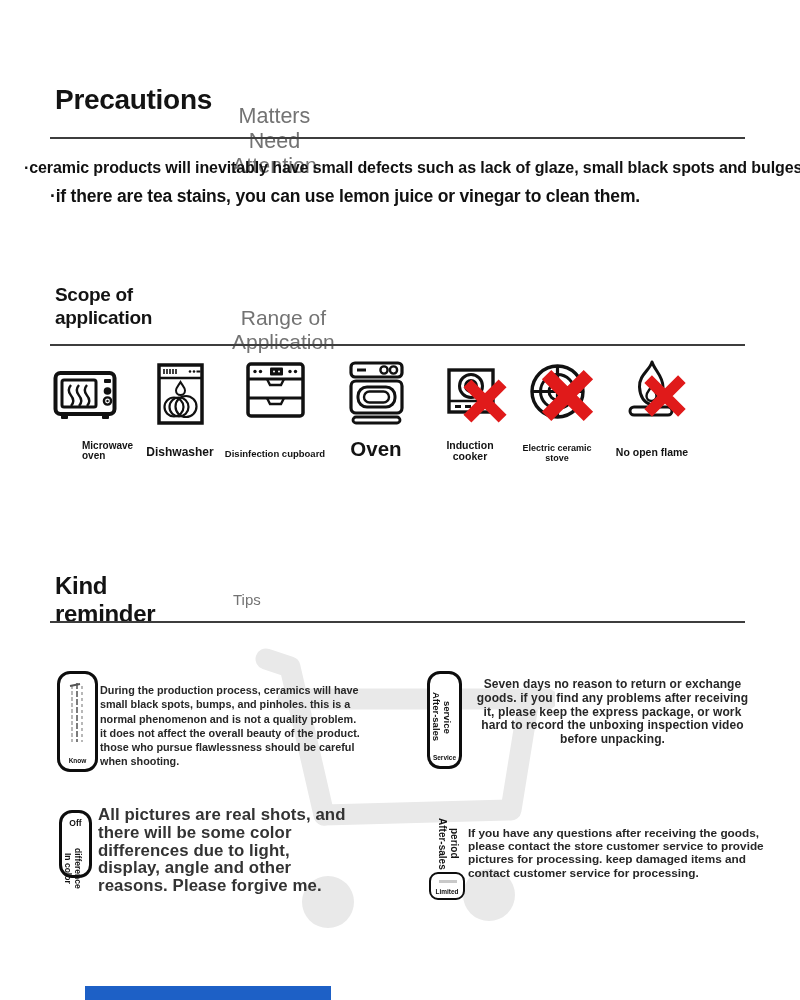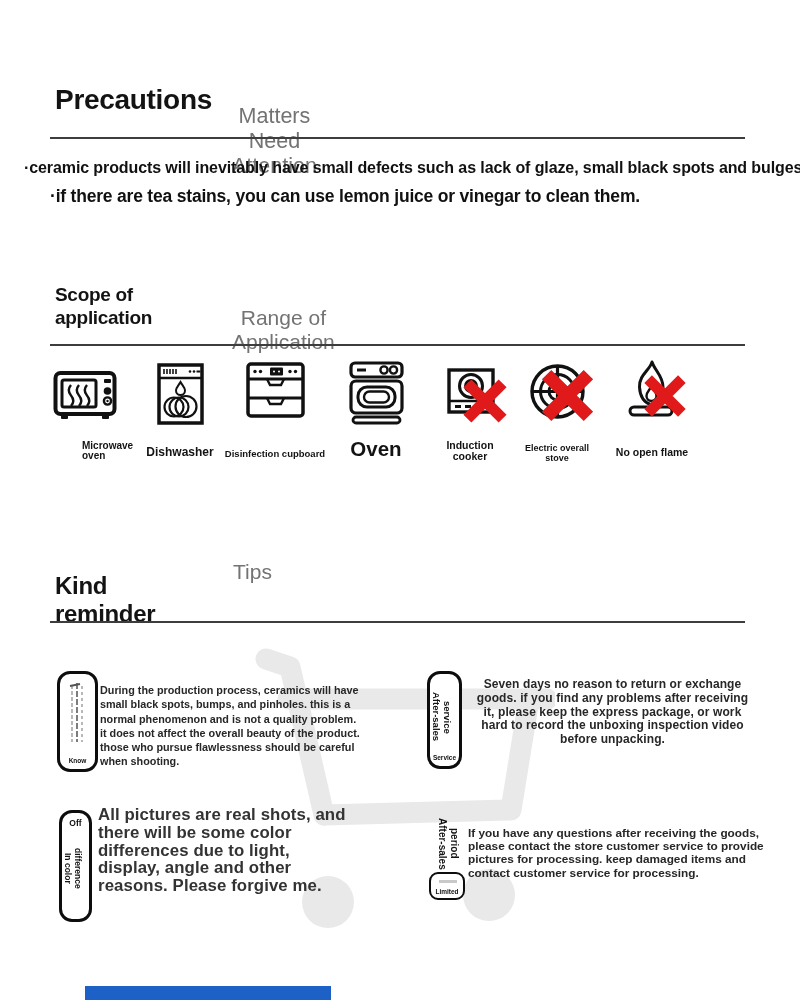--- a/index.html
+++ b/index.html
@@ -24,21 +24,21 @@
   .note-small { position:absolute; left:24px; top:159px; font-size:16px; font-weight:700;
                 color:#111; white-space:nowrap; letter-spacing:-0.1px; }
   .note-large { position:absolute; left:50px; top:186px; font-size:17.5px; font-weight:700;
                 color:#111; white-space:nowrap; letter-spacing:-0.2px; }
 
   .t2 { left:55px;  top:283px; font-size:19px; line-height:23px; width:120px; }
   .s2 { left:232px; top:306px; font-size:21px; }
   .r2 { top:344px; }
 
   .t3 { left:55px;  top:572px; font-size:24px; }
-  .s3 { left:233px; top:560px; font-size:21px; }
+  .s3 { left:233px; top:591px; font-size:15px; }
   .r3 { top:621px; }
 
   
   .appl-icon { position:absolute; }
   .appl-icon svg { display:block; width:100%; height:100%; }
   .x-mark { position:absolute; width:32px; height:32px; }
   .appl-label { position:absolute; font-weight:700; color:#131313; }
   .i0 { left:53px;  top:368px; width:64px; height:54px; }
   .i1 { left:157px; top:363px; width:47px; height:62px; }
   .i2 { left:246px; top:362px; width:59px; height:56px; }
@@ -58,21 +58,21 @@
   .badge { position:absolute; background:#fff; border:3px solid #0d0d0d; border-radius:13px; }
   .badge .v-txt { position:absolute; left:0; right:0; margin:auto;
                   writing-mode:vertical-lr; text-orientation:sideways;
                   font-weight:700; color:#131313; line-height:1.15; text-align:center; }
   .badge .b-top { position:absolute; top:5px; left:0; right:0; text-align:center;
                   font-weight:700; color:#111; }
   .badge .b-bot { position:absolute; bottom:5px; left:0; right:0; text-align:center;
                   font-weight:700; color:#111; }
   .bdg1 { left:57px;  top:671px; width:41px; height:101px; }
   .bdg2 { left:427px; top:671px; width:35px; height:98px; }
-  .bdg3 { left:59px;  top:810px; width:33px; height:112px; }
+  .bdg3 { left:59px;  top:810px; width:33px; height:68px; }
   .bdg2 .v-txt { top:7px;  height:72px; font-size:9.5px; }
   .bdg3 .v-txt { top:22px; height:66px; font-size:8.5px; }
   .bdg1 .b-bot, .bdg2 .b-bot { font-size:6.5px; }
   .bdg3 .b-top { font-size:8.5px; }
   .v-free { position:absolute; left:436px; top:812px; width:30px; height:63px;
             writing-mode:vertical-lr; text-orientation:sideways;
             font-weight:700; color:#131313; font-size:10px; line-height:1.2; text-align:center; }
   .limited-box { position:absolute; left:429px; top:872px; width:36px; height:28px;
                  background:#fff; border:2.5px solid #0d0d0d; border-radius:9px; }
   .limited-box .dash { position:absolute; top:6px; left:8px; width:18px; height:3px; background:#c9c9c9; }
@@ -208,21 +208,21 @@
         <circle class="st" cx="28.5" cy="28.5" r="25.5" stroke-width="3.4"></circle>
         <circle class="st" cx="28.5" cy="28.5" r="17" stroke-width="3"></circle>
         <circle class="st" cx="28.5" cy="28.5" r="8.5" stroke-width="3"></circle>
         <line class="st" x1="28.5" y1="3" x2="28.5" y2="54" stroke-width="3.2"></line>
         <line class="st" x1="3" y1="28.5" x2="54" y2="28.5" stroke-width="3.2"></line>
       </svg>
       <svg class="x-mark" style="right:-10px; bottom:-4px;" viewBox="0 0 30 30">
         <path d="M4 4 L26 26 M26 4 L4 26" stroke="#e01a1a" stroke-width="7" fill="none"></path>
       </svg>
     </div>
-    <div class="appl-label l5">Electric overall stove</div>
+    <div class="appl-label l5">Electric ceramic stove</div>
 
     <div class="appl-icon i6">
       <svg viewBox="0 0 46 60">
         <path class="st" d="M24 2 C 22 10, 11 15, 11.5 27 C 12 37, 17 43, 23.5 45 C 30 43, 35 37, 35 27 C 35 16, 27 11, 24 2 Z" stroke-width="3" stroke-linejoin="round"></path>
         <path class="st" d="M23.5 26 c-1.5 4 -5 5.5 -5 10 a5 5 0 0 0 10 0 c0 -4.5 -3.5 -6 -5 -10 z" stroke-width="2.4"></path>
         <rect class="st" x="2" y="47" width="42" height="8" rx="4" stroke-width="3"></rect>
       </svg>
       <svg class="x-mark" style="right:-14px; bottom:-6px;" viewBox="0 0 30 30">
         <path d="M4 4 L26 26 M26 4 L4 26" stroke="#e01a1a" stroke-width="7" fill="none"></path>
       </svg>

